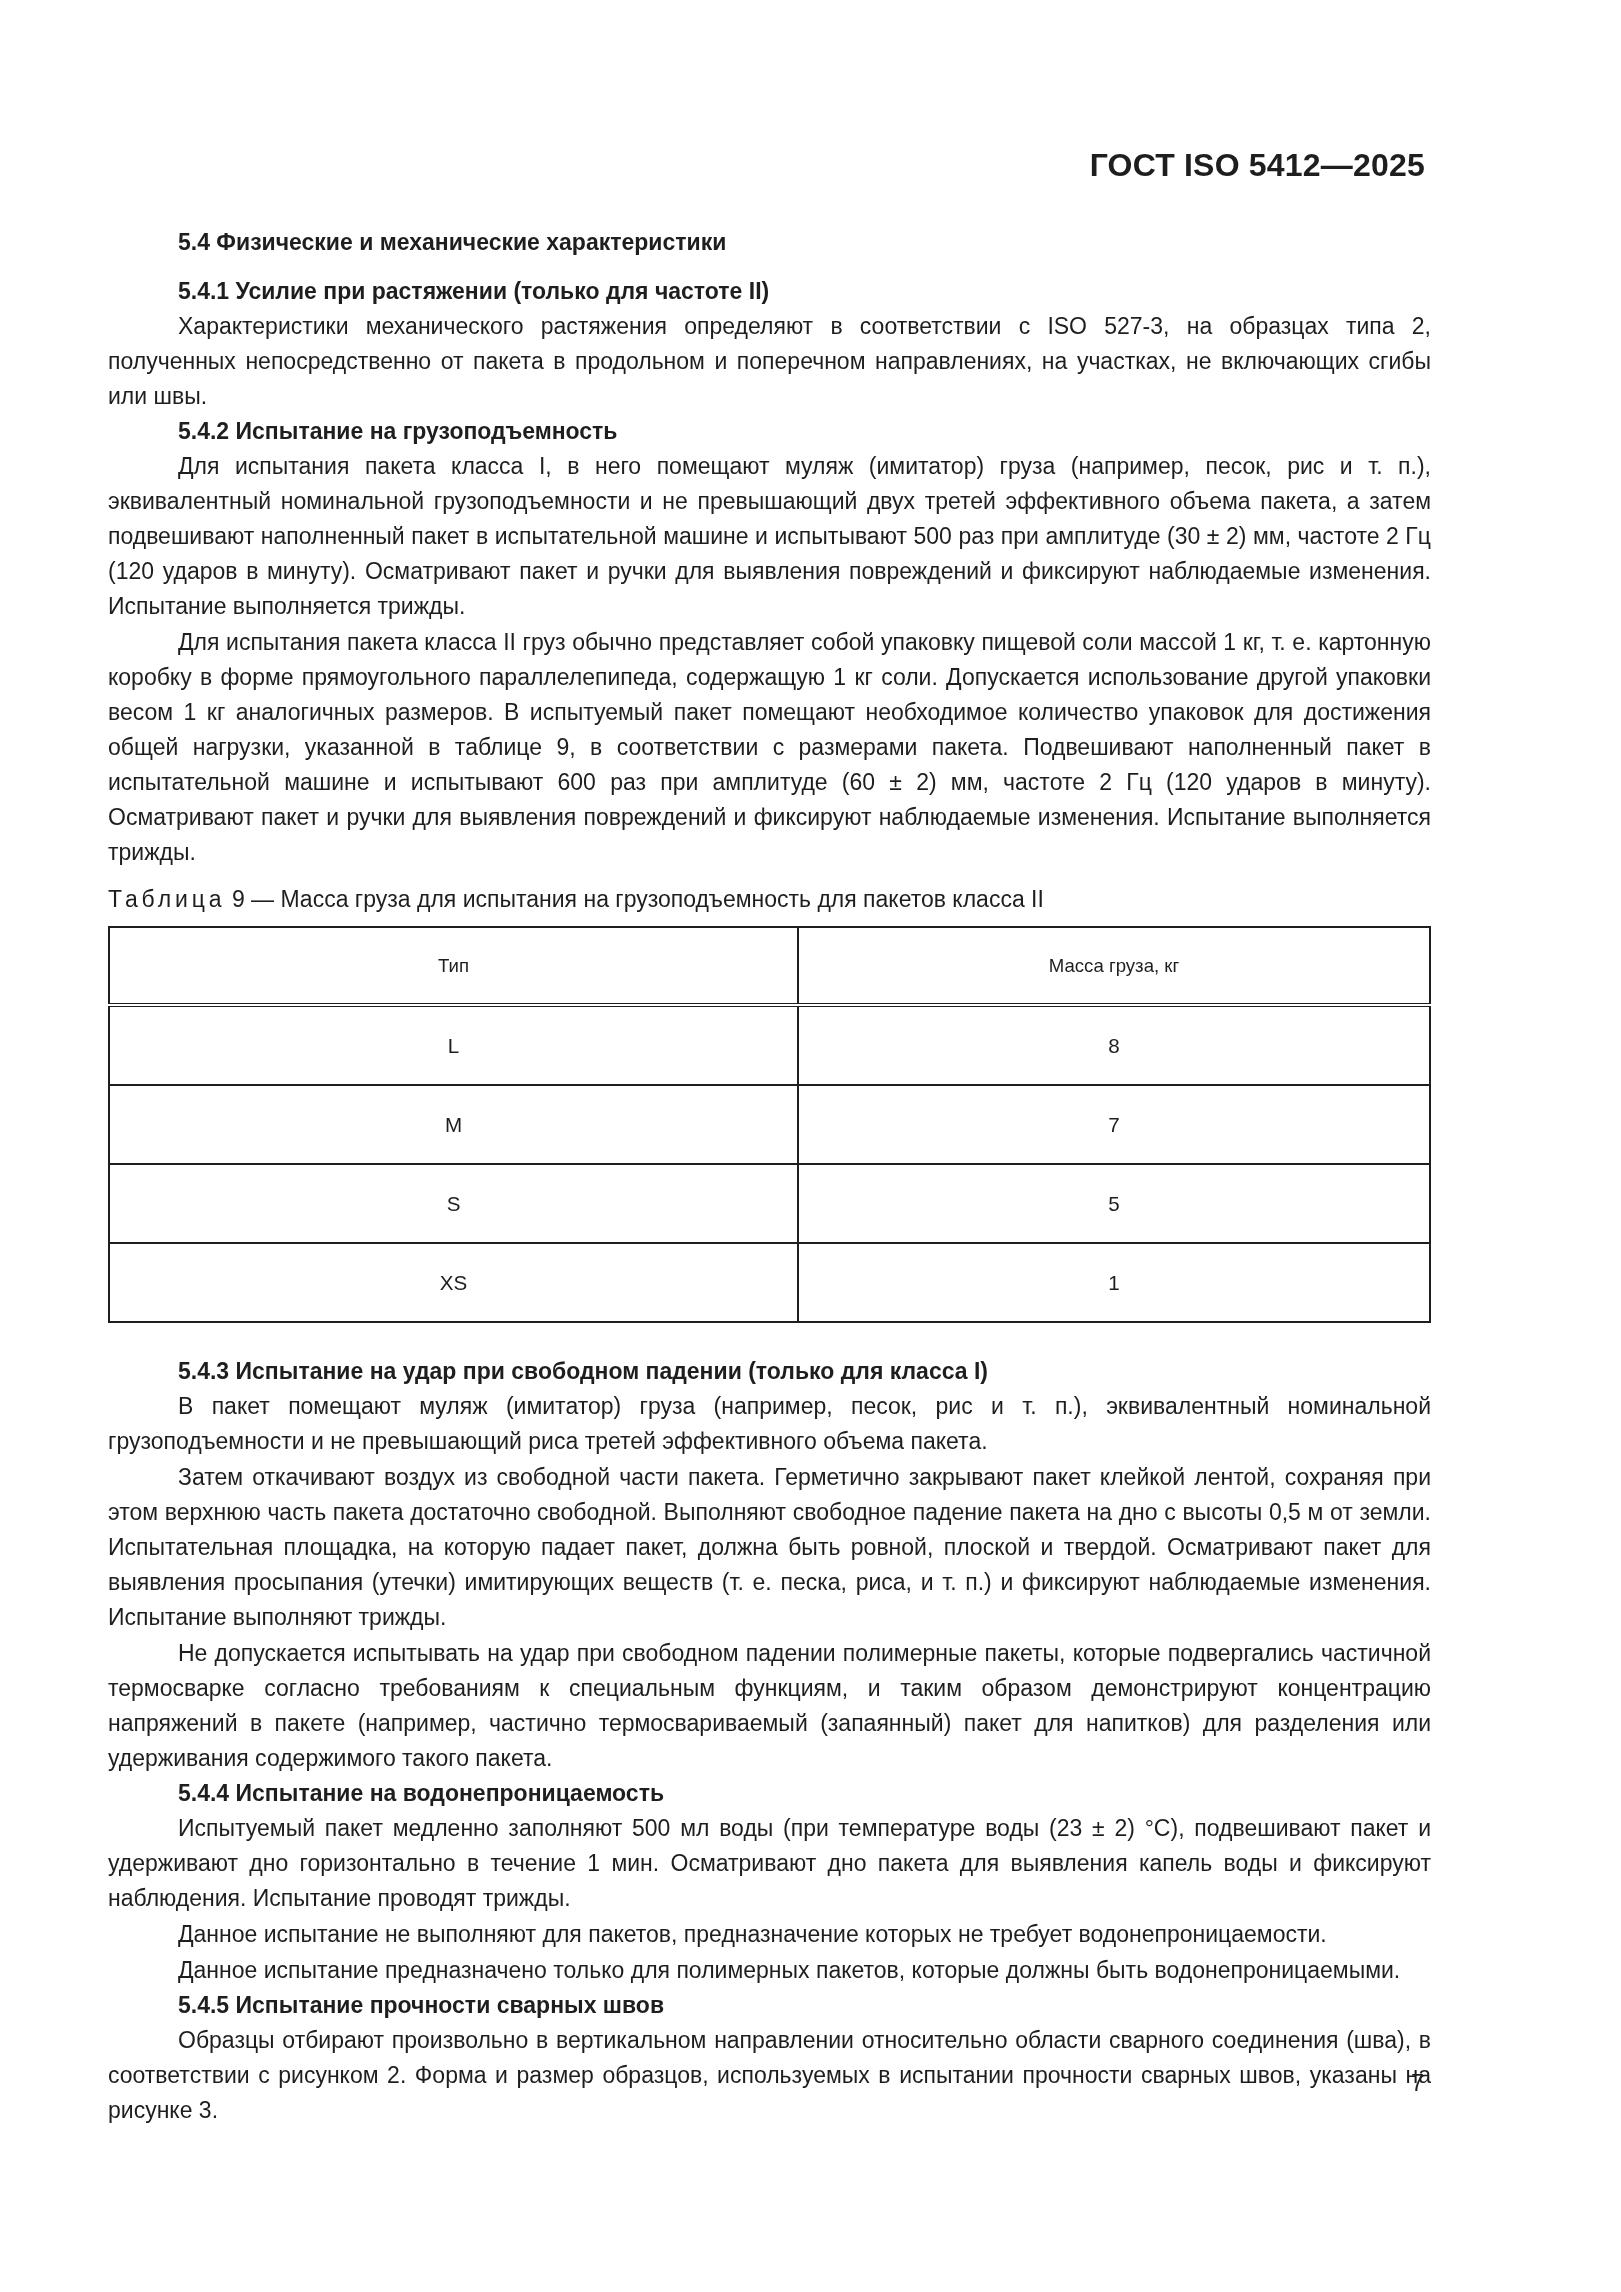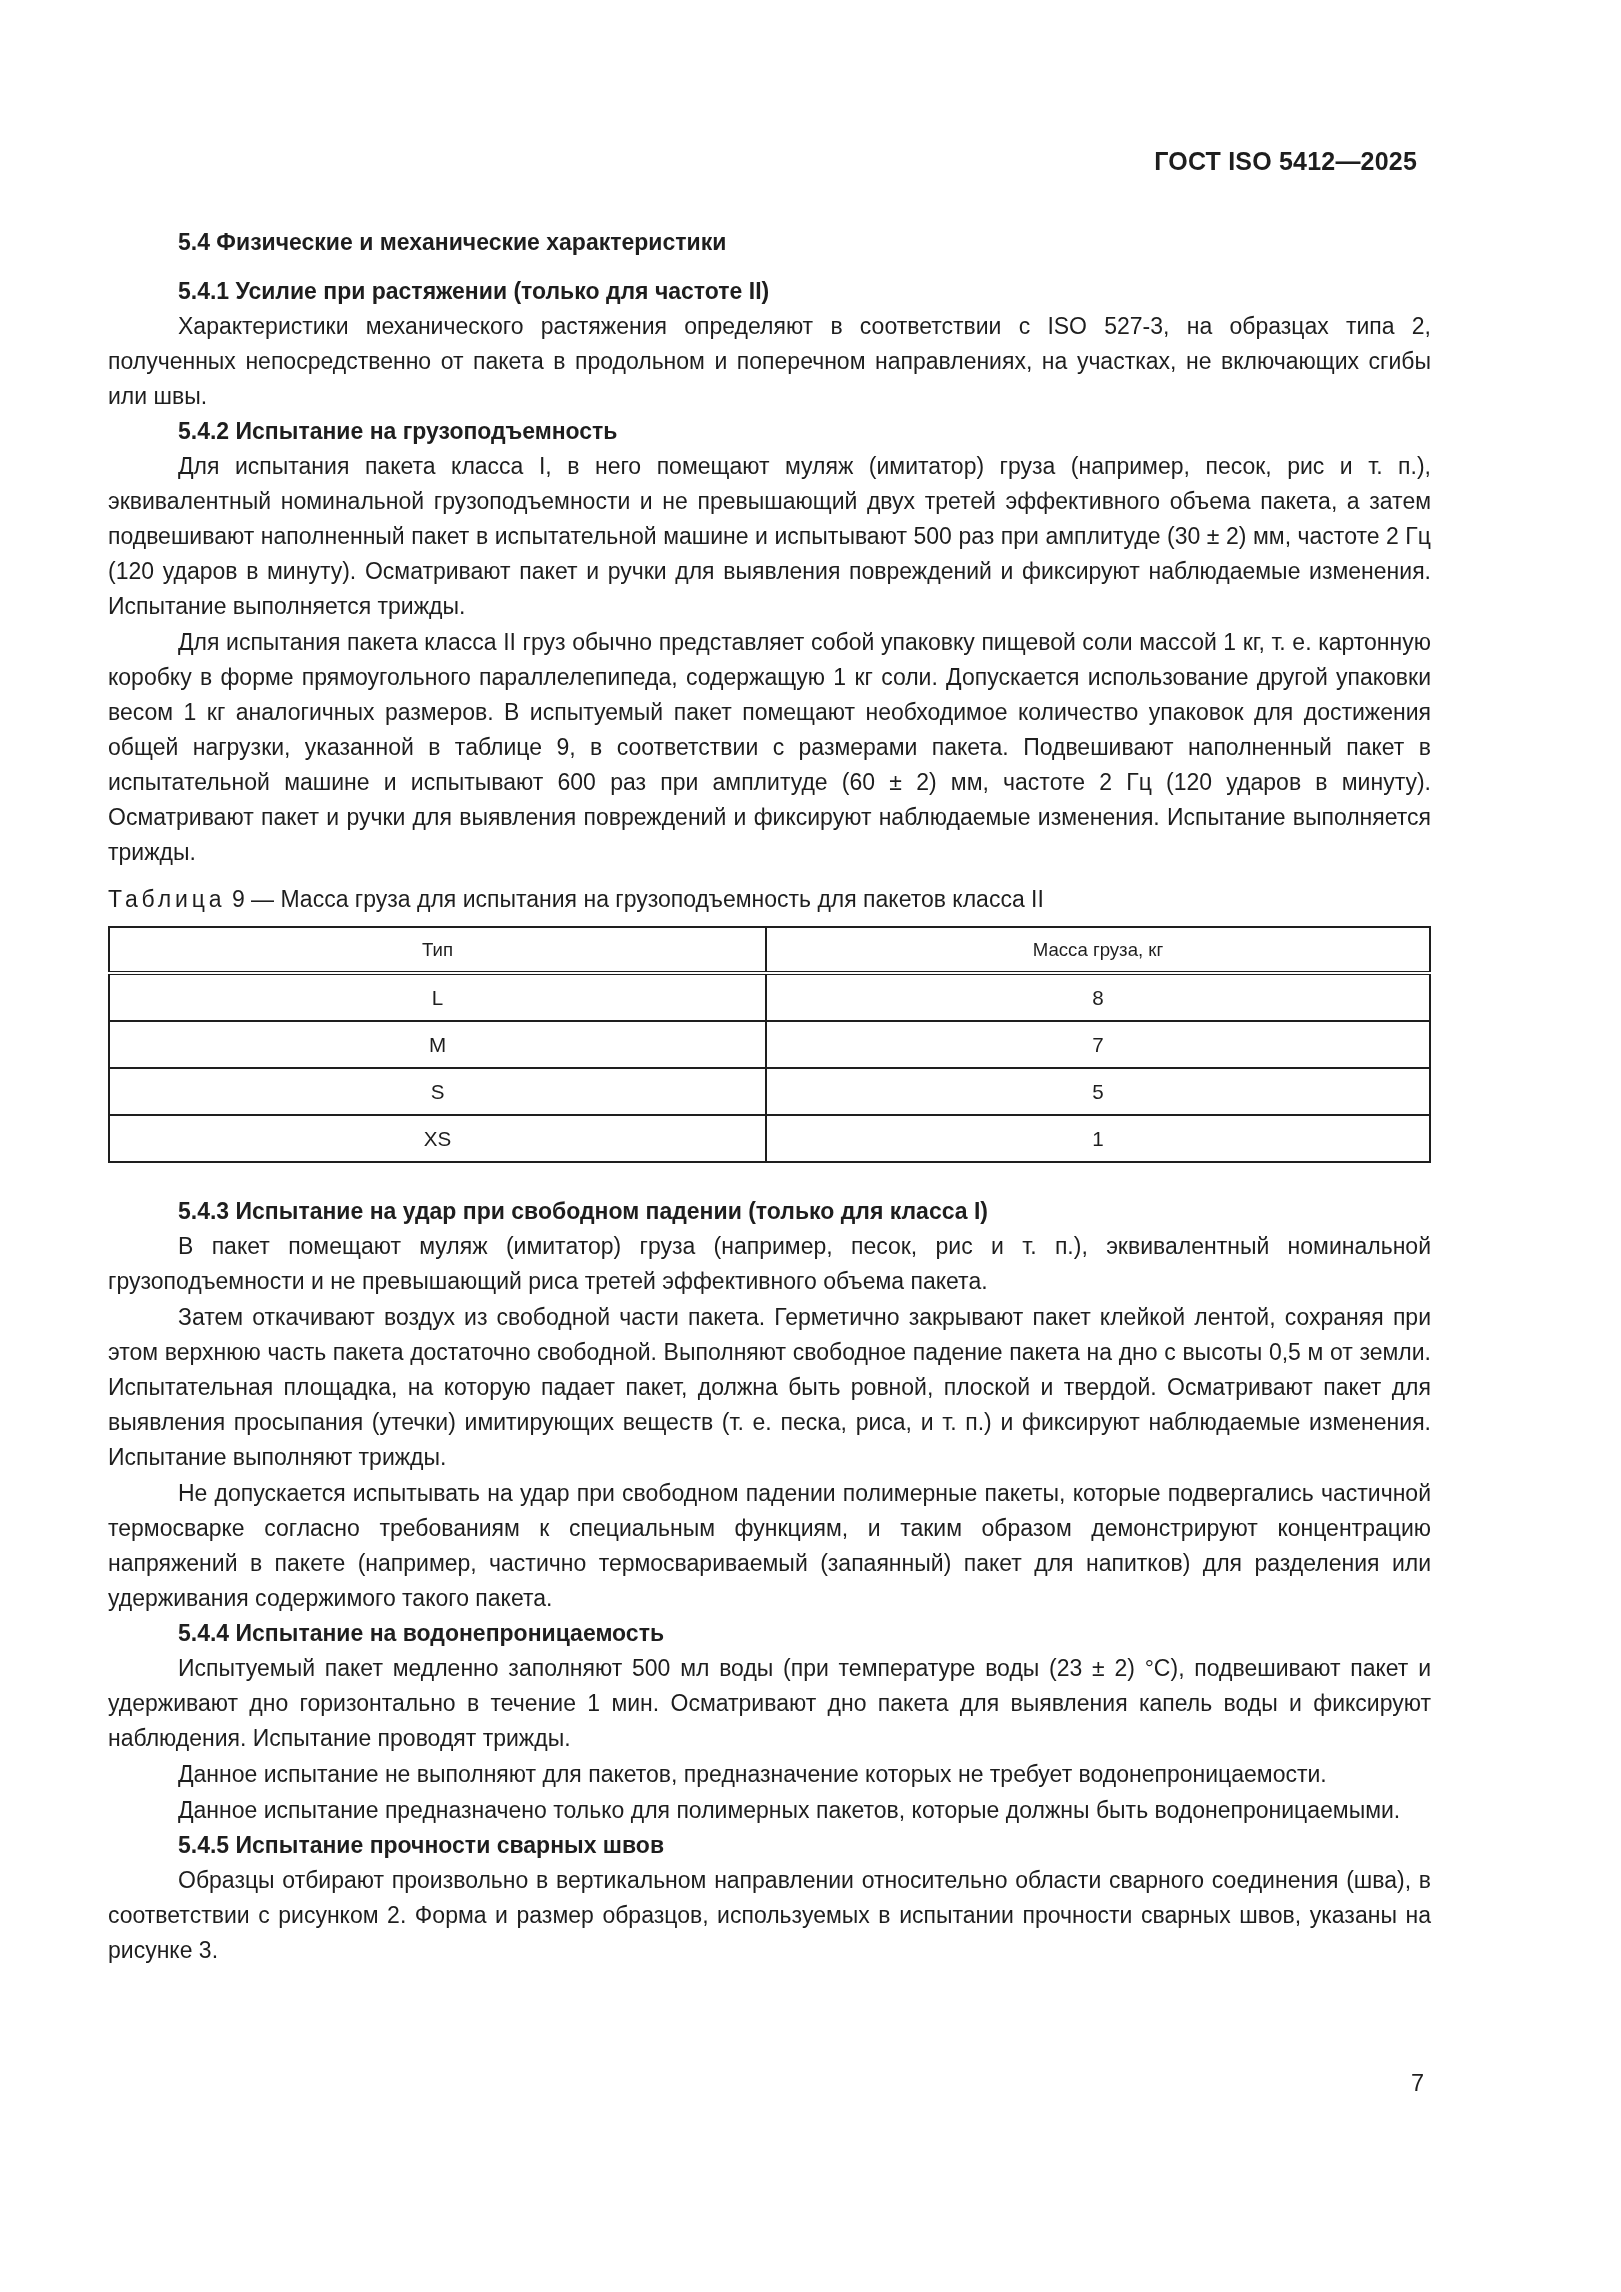--- a/index.html
+++ b/index.html
@@ -1,27 +1,27 @@
 <!DOCTYPE html>
 <html><head>
 <meta charset="utf-8">
 <style>
   html, body { margin: 0; padding: 0; background: #ffffff; }
   body { width: 1621px; height: 2293px; position: relative; overflow: hidden;
          font-family: "Liberation Sans", sans-serif; color: #1e1e1e; }
-  .doc-header { position: absolute; top: 147px; right: 204px; font-size: 25px; font-weight: bold; letter-spacing: 0.2px; }
+  .doc-header { position: absolute; top: 147px; right: 196px; font-size: 32px; font-weight: bold; letter-spacing: 0.2px; }
   .content { position: absolute; left: 108px; top: 225px; width: 1323px; font-size: 23px; line-height: 35px; }
   .h2 { font-weight: bold; padding-left: 70px; margin: 0 0 13.7px 0; }
   .h3 { font-weight: bold; padding-left: 70px; margin: 0; }
   p { margin: 0; text-indent: 70px; text-align: justify; text-align-last: left; }
   p + p { margin-top: 1px; }
   .caption { margin: 15.7px 0 11.8px 0; font-size: 23px; line-height: 29px; }
   .caption .lbl { letter-spacing: 3.9px; }
   table.t9 { width: 1323px; border-collapse: collapse; font-size: 20.6px; border: 2.9px solid #1e1e1e; }
-  table.t9 th, table.t9 td { text-align: center; height: 45px; padding: 0; border-left: 2px solid #1e1e1e; border-right: 2px solid #1e1e1e; }
+  table.t9 th, table.t9 td { text-align: center; height: 45px; padding: 16px; border-left: 2px solid #1e1e1e; border-right: 2px solid #1e1e1e; }
   table.t9 th { font-weight: normal; height: 43px; border-bottom: 4.9px double #1e1e1e; font-size: 18.6px; }
   table.t9 td { border-top: 2.5px solid #1e1e1e; }
   table.t9 tr.first td { border-top: none; }
   table.t9 .c1 { width: 655px; }
   .after-table { margin-top: 31px; }
   .page-num { position: absolute; top: 2070px; left: 1411px; font-size: 23.5px; }
 </style>
 </head>
 <body>
 

